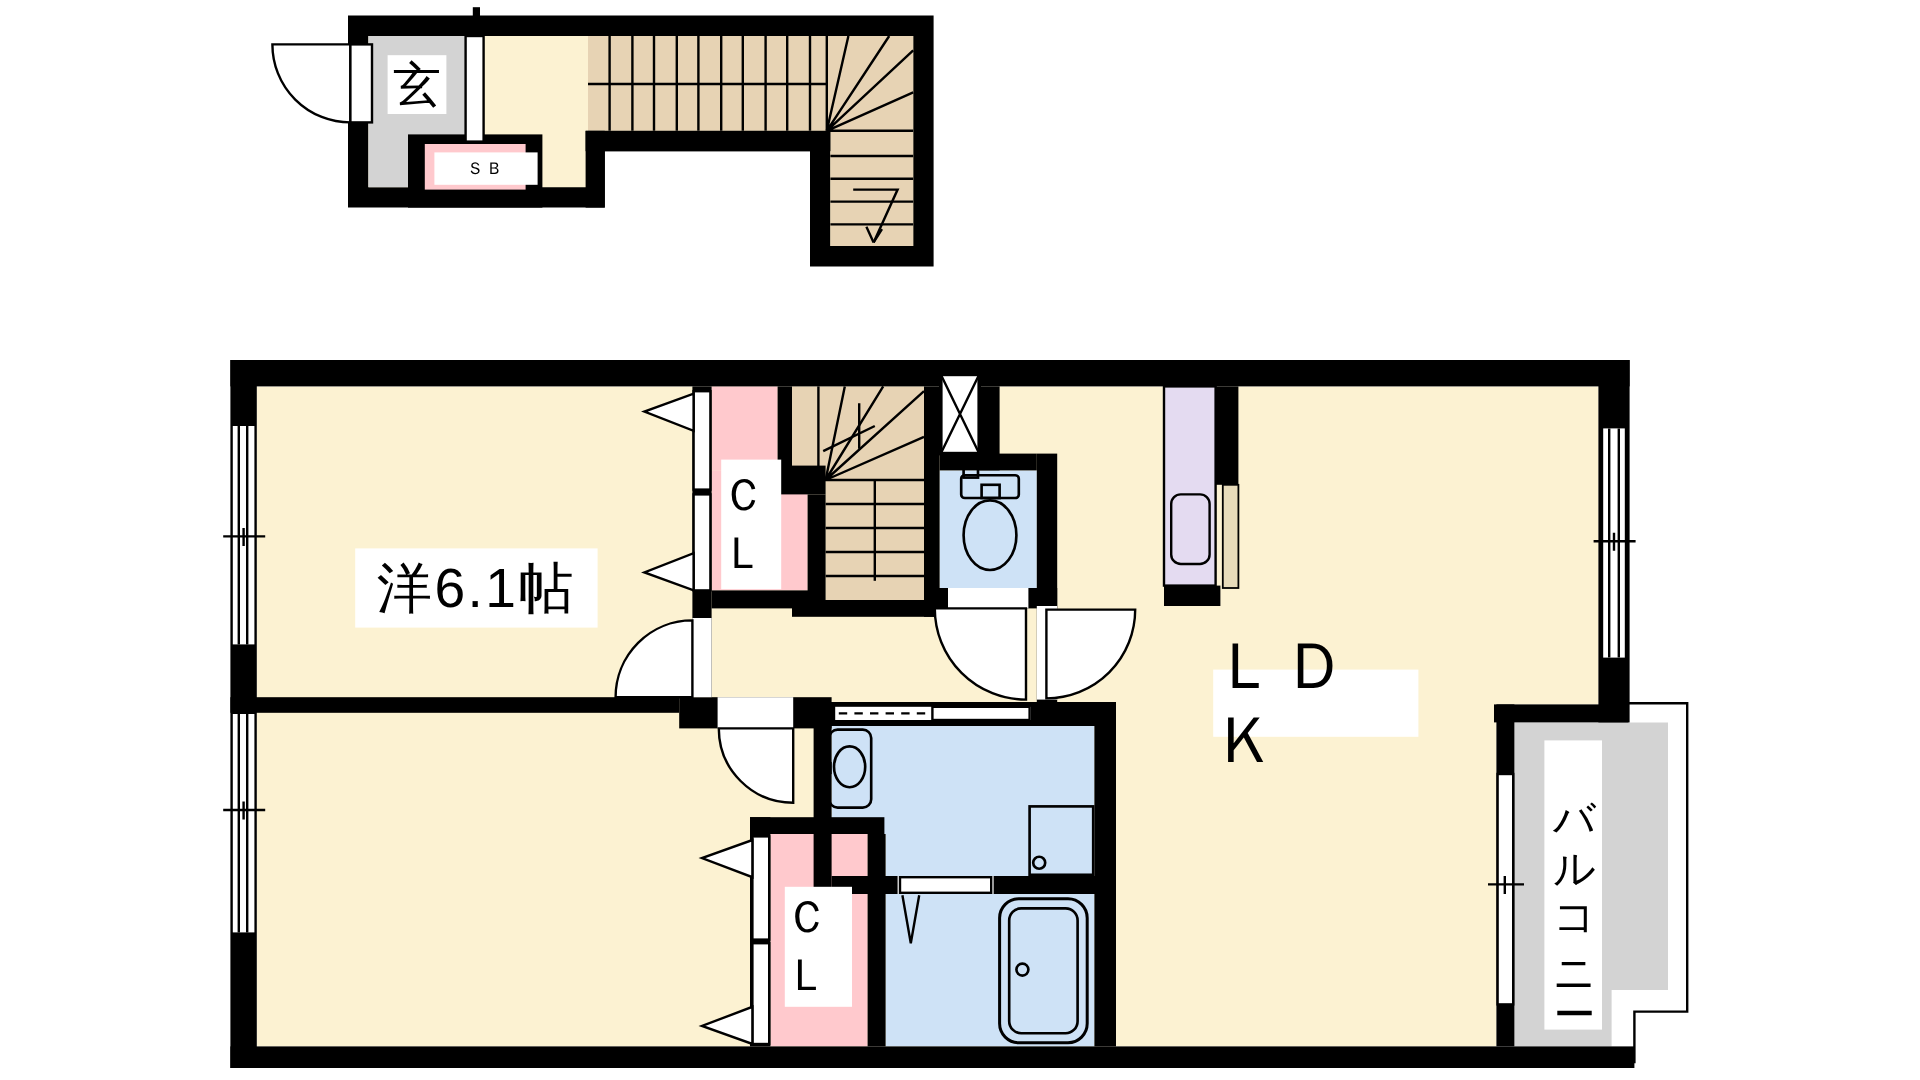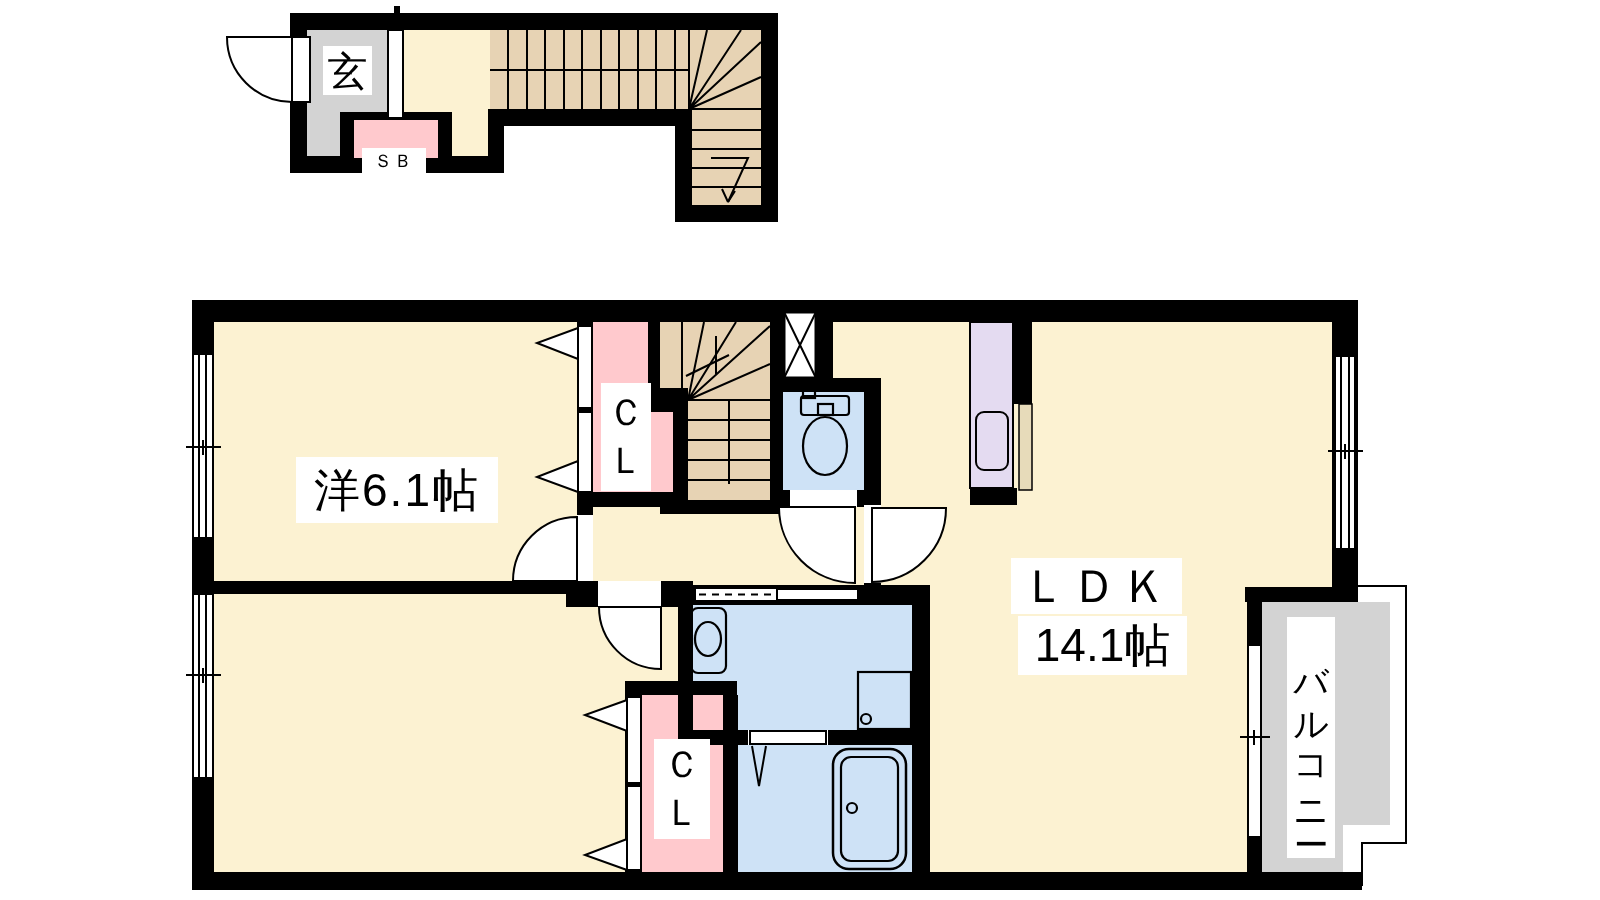--- a/index.html
+++ b/index.html
@@ -16,21 +16,21 @@
   .counter{fill:var(--counter,#E7DBBA);stroke:#000;stroke-width:1.5;}
   .outdoor{fill:var(--outdoor,#D3D3D3);}
   .whitefill{fill:#fff;stroke:#000;stroke-width:2;}
   .whitegap{fill:#fff;stroke:none;}
   .line{stroke:#000;stroke-width:2;fill:none;}
   .thick{stroke:#000;stroke-width:2.5;fill:none;}
   .fixture{stroke:#000;stroke-width:2.2;fill:none;}
   .label{position:absolute;background:var(--label_bg,#fff);color:#000;display:flex;
          align-items:center;justify-content:center;line-height:1.15;}
   .label.vert{writing-mode:vertical-rl;text-orientation:upright;}
-  .label.stack{word-break:break-all;text-align:center;line-height:1.3;}
+  .label.stack{word-break:break-all;line-height:1.3;}
 </style>
 </head>
 <body>
 
 <div class="stage">
 <svg width="1600" height="900" viewBox="0 0 1600 900">
 
   <g>
 
     <path class="wall" d="M290,13 H778 V222 H675 V126 H504 V173 H290 Z"></path>
@@ -217,27 +217,26 @@
     <g>
       <rect class="thick" x="833" y="749" width="73" height="120" rx="16"></rect>
       <rect class="fixture" x="841" y="757" width="57" height="104" rx="10"></rect>
       <circle class="fixture" cx="852" cy="808" r="5"></circle>
     </g>
   </g>
 </svg>
 
   <div class="label" style="left:323px;top:46px;width:49px;height:49px;font-size:40px;">玄</div>
 
-  <div class="label" style="left:362px;top:127px;width:64px;height:27px;font-size:18px;letter-spacing:2px;margin-top:21px;">ＳＢ</div>
+  <div class="label" style="left:362px;top:127px;width:86px;height:27px;font-size:14px;letter-spacing:2px;">ＳＢ</div>
 
   <div class="label" style="left:296px;top:446px;width:202px;height:66px;font-size:46px;letter-spacing:2px;margin-top:11px;">洋6.1帖</div>
 
 
-  <div class="label" style="left:1011px;top:558px;width:171px;height:56px;font-size:46px;letter-spacing:4px;">ＬＤＫ</div>
-
-  <div class="label" style="left:1018px;top:616px;width:169px;height:59px;font-size:46px;">14.1帖</div>
+  <div class="label" style="left:1011px;top:558px;width:171px;height:56px;font-size:54px;letter-spacing:4px;">ＬＤＫ</div>
+
 
   <div class="label stack" style="left:601px;top:383px;width:50px;height:108px;font-size:37px;">ＣＬ</div>
 
   <div class="label stack" style="left:654px;top:739px;width:56px;height:100px;font-size:37px;">ＣＬ</div>
 
   <div class="label vert" style="left:1287px;top:617px;width:48px;height:241px;font-size:35px;letter-spacing:6px;">バルコニー</div>
 </div>
 
 </body></html>

